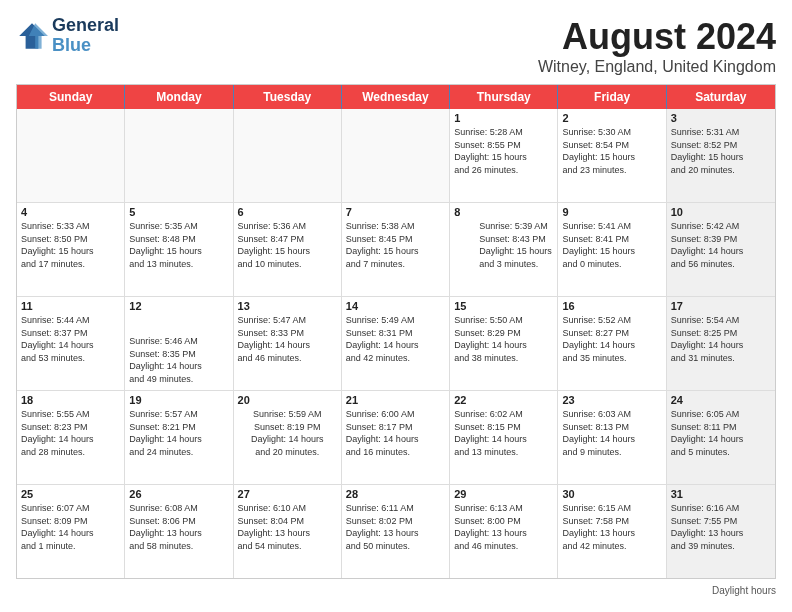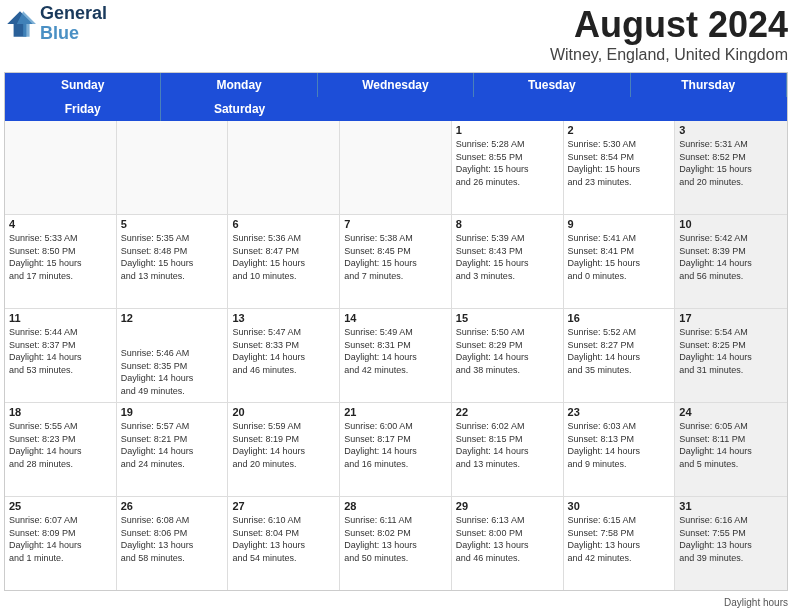--- a/index.html
+++ b/index.html
@@ -6,21 +6,21 @@
     body {
       font-family: Arial, sans-serif;
       background: #fff;
       width: 792px;
       height: 612px;
       overflow: hidden;
     }
     .page {
       width: 792px;
       height: 612px;
-      padding: 4px;
+      padding: 16px;
       display: flex;
       flex-direction: column;
     }
     .header {
       display: flex;
       align-items: flex-start;
       justify-content: space-between;
       margin-bottom: 8px;
     }
     .logo {
@@ -51,22 +51,22 @@
       color: #444;
     }
     .calendar {
       flex: 1;
       display: flex;
       flex-direction: column;
       border: 1px solid #ccc;
     }
     .cal-header {
       display: grid;
-      grid-template-columns: repeat(5, 1fr);
-      background: #1d4ed8;
+      grid-template-columns: repeat(7, 1fr);
+      background: #ef4444;
     }
     .cal-header-cell {
       color: #fff;
       font-size: 12px;
       font-weight: bold;
       text-align: center;
       padding: 5px 2px;
       border-right: 1px solid #4a80b9;
     }
     .cal-header-cell:last-child { border-right: none; }
@@ -129,22 +129,22 @@
     <div class="title-block">
       <div class="main-title">August 2024</div>
       <div class="subtitle">Witney, England, United Kingdom</div>
     </div>
   </div>
 
   <div class="calendar">
     <div class="cal-header">
       <div class="cal-header-cell">Sunday</div>
       <div class="cal-header-cell">Monday</div>
+      <div class="cal-header-cell">Tuesday</div>
       <div class="cal-header-cell">Wednesday</div>
-      <div class="cal-header-cell">Tuesday</div>
       <div class="cal-header-cell">Thursday</div>
       <div class="cal-header-cell">Friday</div>
       <div class="cal-header-cell">Saturday</div>
     </div>
     <div class="cal-body" id="cal-body">
     <div class="cal-row">
           <div class="cal-cell empty"></div>
           <div class="cal-cell empty"></div>
           <div class="cal-cell empty"></div>
           <div class="cal-cell empty"></div>
@@ -194,21 +194,21 @@
           </div>
           <div class="cal-cell">
             <div class="day-num">7</div>
             <div class="cell-text" style="white-space: pre-line;">Sunrise: 5:38 AM
 Sunset: 8:45 PM
 Daylight: 15 hours
 and 7 minutes.</div>
           </div>
           <div class="cal-cell">
             <div class="day-num">8</div>
-            <div class="cell-text" style="white-space: pre-line;">Sunrise: 5:39 AM
+            <div class="cell-text" style="white-space: pre-line; margin-left: 25px;">Sunrise: 5:39 AM
 Sunset: 8:43 PM
 Daylight: 15 hours
 and 3 minutes.</div>
           </div>
           <div class="cal-cell">
             <div class="day-num">9</div>
             <div class="cell-text" style="white-space: pre-line;">Sunrise: 5:41 AM
 Sunset: 8:41 PM
 Daylight: 15 hours
 and 0 minutes.</div>
@@ -282,21 +282,21 @@
           </div>
           <div class="cal-cell">
             <div class="day-num">19</div>
             <div class="cell-text" style="white-space: pre-line;">Sunrise: 5:57 AM
 Sunset: 8:21 PM
 Daylight: 14 hours
 and 24 minutes.</div>
           </div>
           <div class="cal-cell">
             <div class="day-num">20</div>
-            <div class="cell-text" style="white-space: pre-line;">Sunrise: 5:59 AM
+            <div class="cell-text" style="white-space: pre-line; text-align: center;">Sunrise: 5:59 AM
 Sunset: 8:19 PM
 Daylight: 14 hours
 and 20 minutes.</div>
           </div>
           <div class="cal-cell">
             <div class="day-num">21</div>
             <div class="cell-text" style="white-space: pre-line;">Sunrise: 6:00 AM
 Sunset: 8:17 PM
 Daylight: 14 hours
 and 16 minutes.</div>

